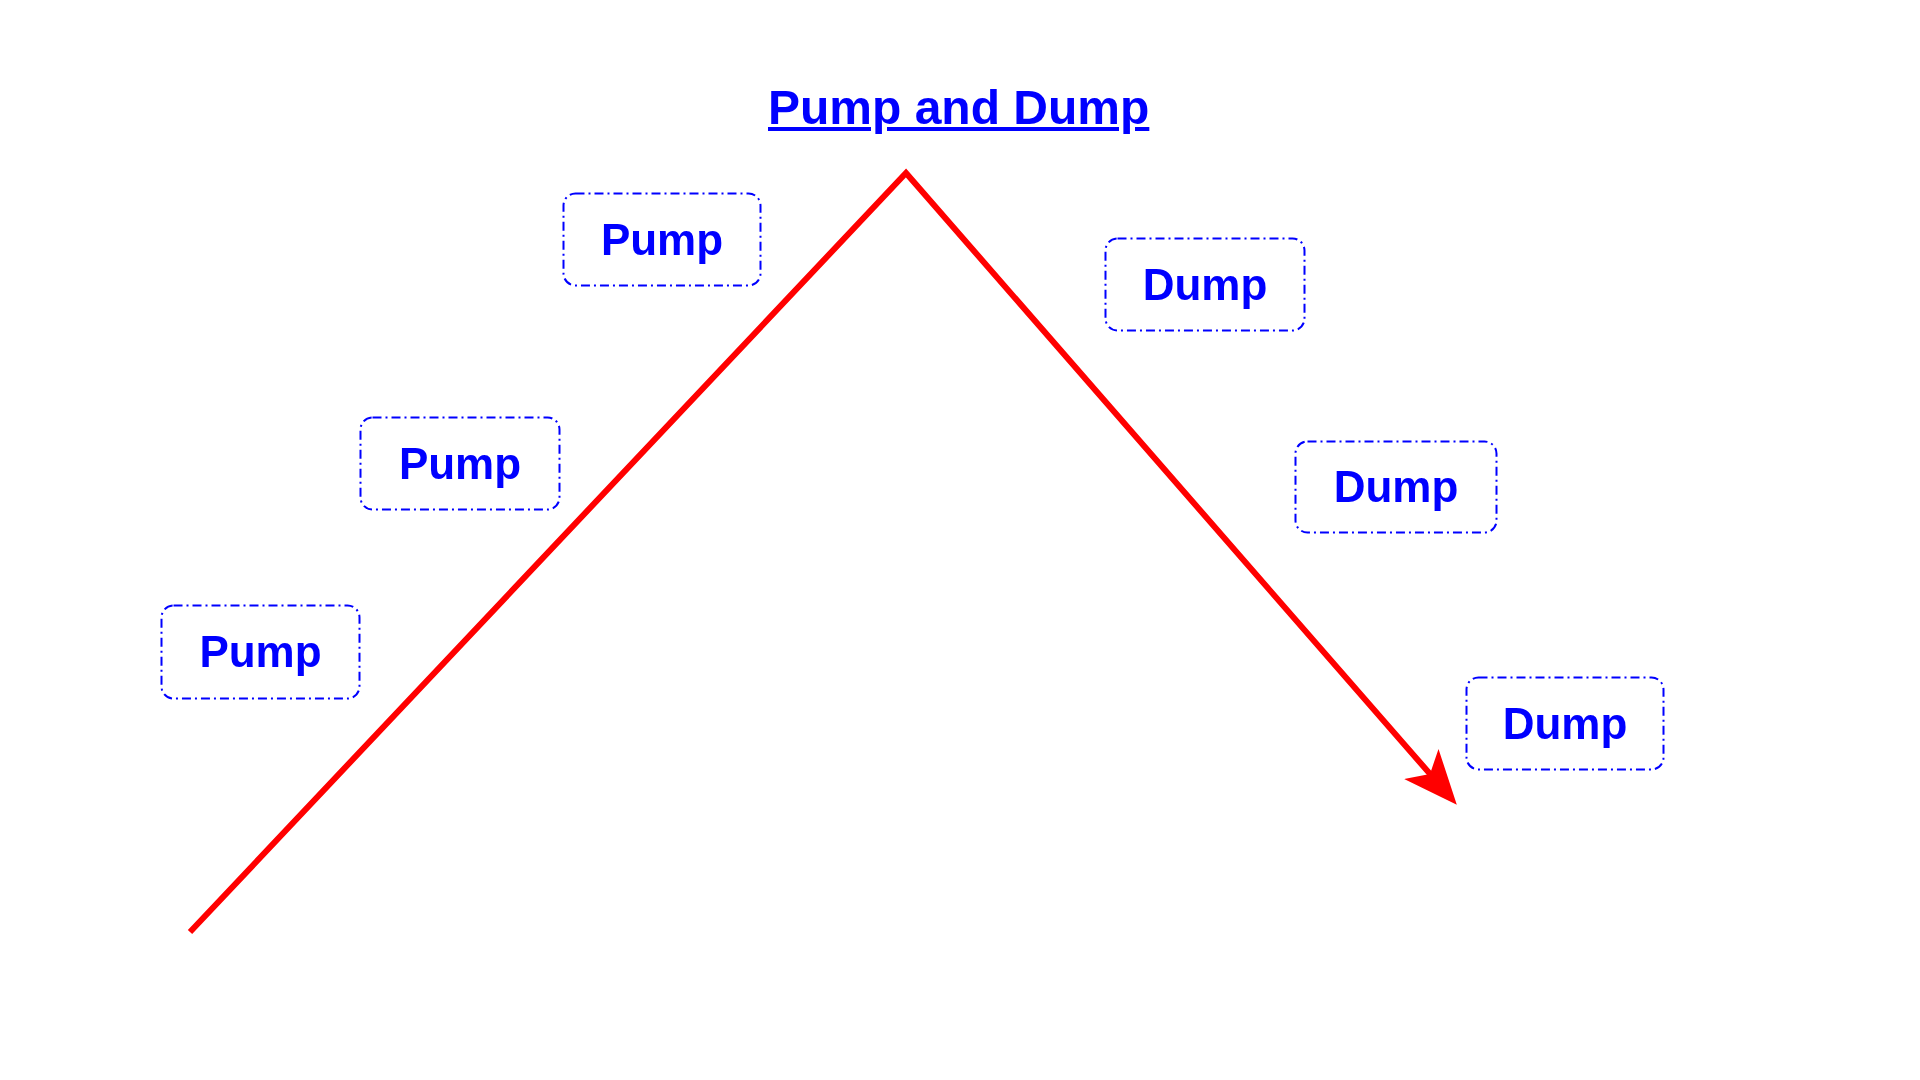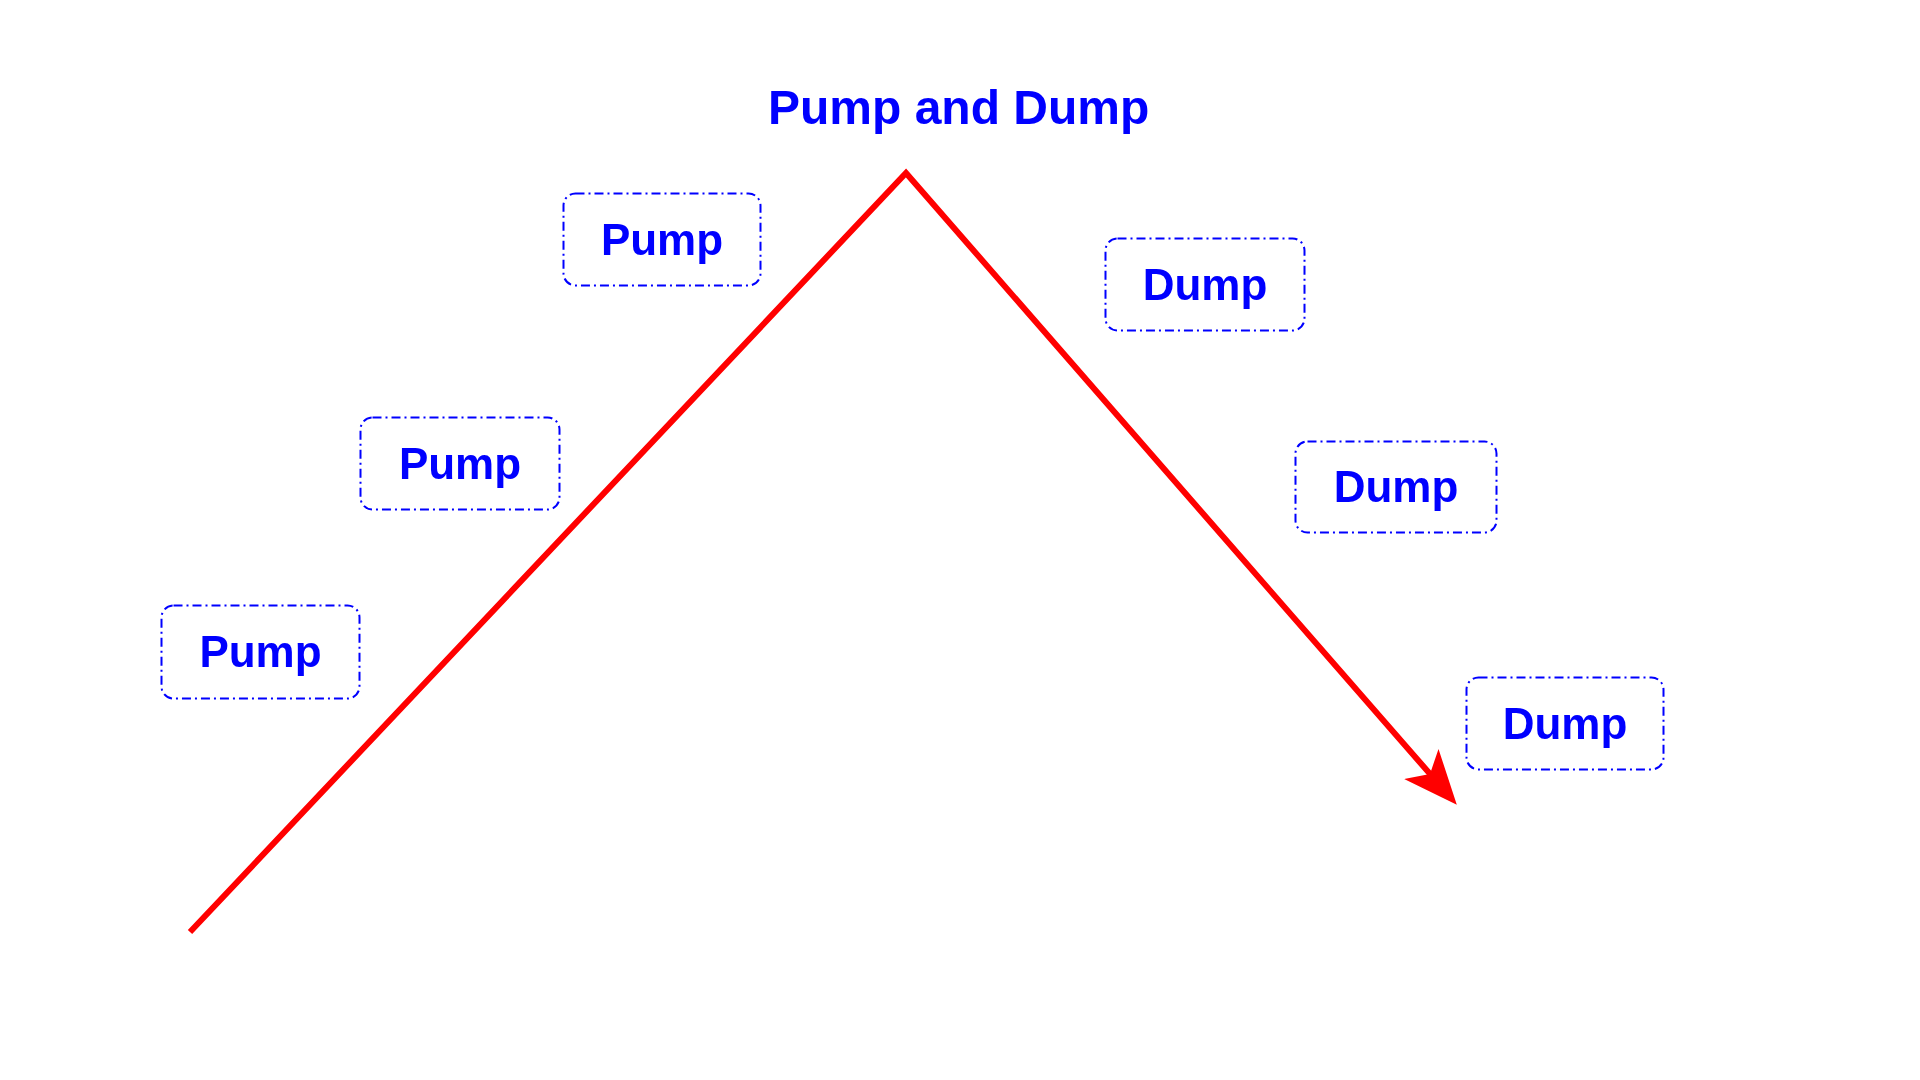--- a/index.html
+++ b/index.html
@@ -1,20 +1,20 @@
 <!DOCTYPE html>
 <html><head>
 <meta charset="utf-8">
 <style>
   html, body { margin: 0; padding: 0; background: #ffffff; }
   body { width: 1920px; height: 1080px; position: relative; overflow: hidden;
          font-family: "Liberation Sans", "DejaVu Sans", sans-serif; }
   .title { position: absolute; left: 0; width: 1920px; top: 80px; text-align: left;
            font-weight: bold; font-size: 48px; color: #0000ff; }
-  .title span { position: absolute; left: 768px; top: 0; white-space: nowrap; }
+  .title span { position: absolute; left: 768px; top: 0; white-space: nowrap; text-decoration: underline; }
   svg.lines { position: absolute; left: 0; top: 0; }
   .label-box { position: absolute; box-sizing: border-box; width: 200px; height: 95px;
                border-radius: 12px; display: flex; align-items: center; justify-content: center;
                font-weight: bold; font-size: 44px; color: #0000ff; }
   .label-box svg { position: absolute; left: 0; top: 0; }
   .label-box .txt { position: relative; }
 </style>
 </head>
 <body>
 

